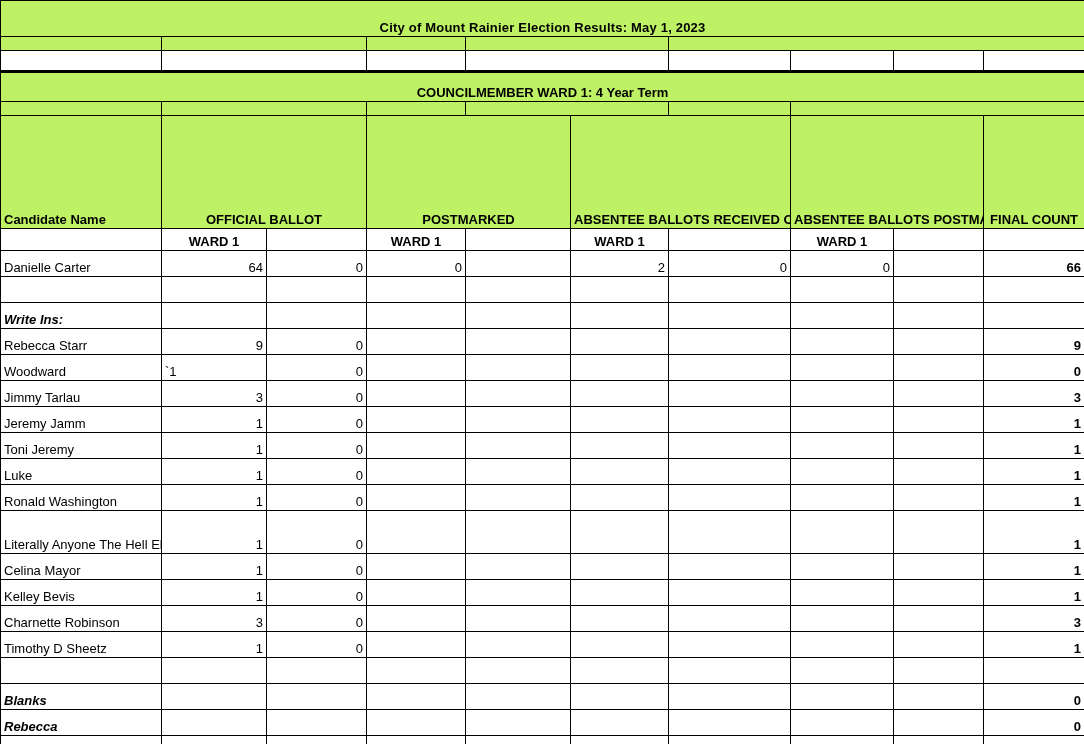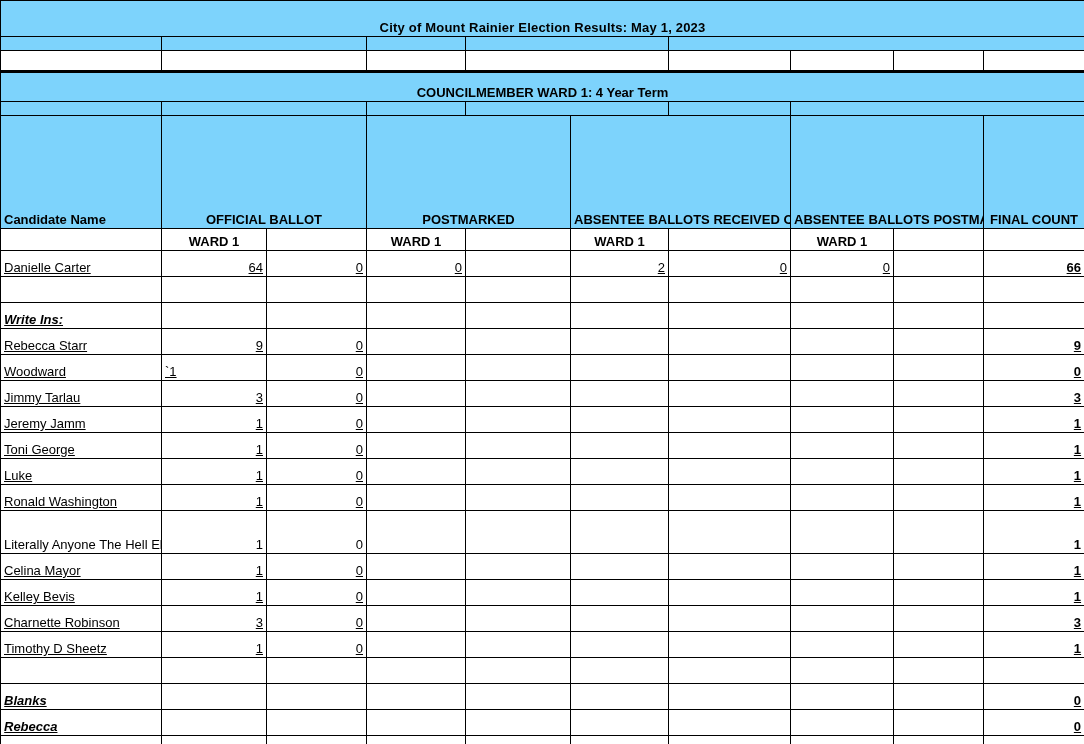--- a/index.html
+++ b/index.html
@@ -34,21 +34,21 @@
   col.c2 { width: 100px; }
   col.c3 { width:  99px; }
   col.c4 { width: 105px; }
   col.c5 { width:  98px; }
   col.c6 { width: 122px; }
   col.c7 { width: 103px; }
   col.c8 { width:  90px; }
   col.c9 { width: 101px; }
 
   
-  .yellow { background: #7dd3fc; }
+  .yellow { background: #bef264; }
   .white  { background: #FFFFFF; }
   .gray   { background: #D3D3D3; }
 
   
   .title {
     text-align: center;
     font-size: 19px;
     font-weight: bold;
     letter-spacing: .2px;
     vertical-align: middle;
@@ -86,21 +86,21 @@
   .bi    { font-weight: bold; font-style: italic; border-radius: 9px; }
   .wrapname { white-space: normal; vertical-align: top; line-height: 1.45; }
 
   
   .r-title   { height: 36px; }
   .r-thin    { height: 14px; }
   .r-white   { height: 21px; }
   .r-sub     { height: 30px; }
   .r-hdr     { height: 113px; padding-left: 36px; }
   .r-ward    { height: 22px; }
-  .r-data    { height: 26px; text-decoration: underline; }
+  .r-data    { height: 26px; }
   .r-tall    { height: 43px; }
   .r-total   { height: 28px; }
   .r-foot    { height: 22px; }
   .bot-heavy    { border-bottom: 3px solid #000; }
 </style>
 </head>
 <body>
 
 <table id="sheet">
   <colgroup>
@@ -258,21 +258,21 @@
         <td class="white num">0</td>
         <td class="white num"></td>
         <td class="white num"></td>
         <td class="white num"></td>
         <td class="white num"></td>
         <td class="white num"></td>
         <td class="white num"></td>
         <td class="white num bold">1</td>
       </tr>
       <tr class="r-data">
-        <td class="white name">Toni George</td>
+        <td class="white name">Toni Jeremy</td>
         <td class="white num">1</td>
         <td class="white num">0</td>
         <td class="white num"></td>
         <td class="white num"></td>
         <td class="white num"></td>
         <td class="white num"></td>
         <td class="white num"></td>
         <td class="white num"></td>
         <td class="white num bold">1</td>
       </tr>

